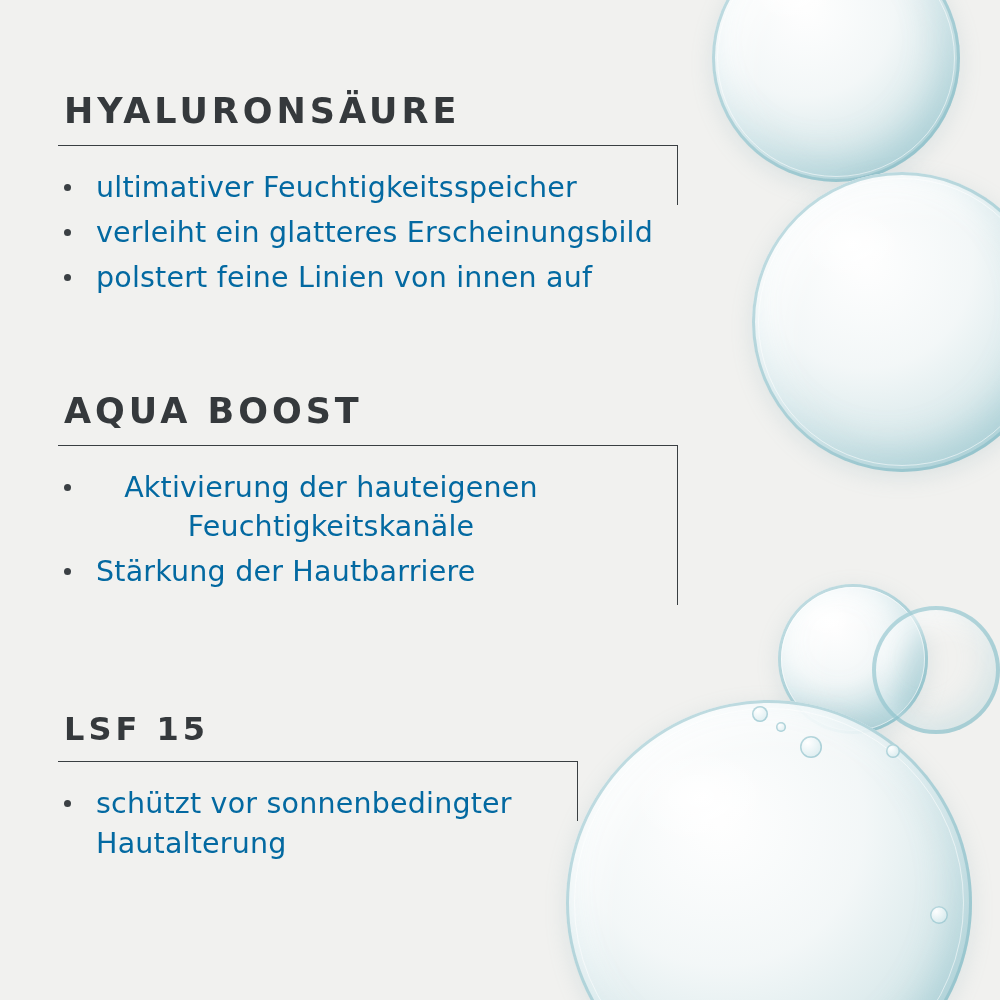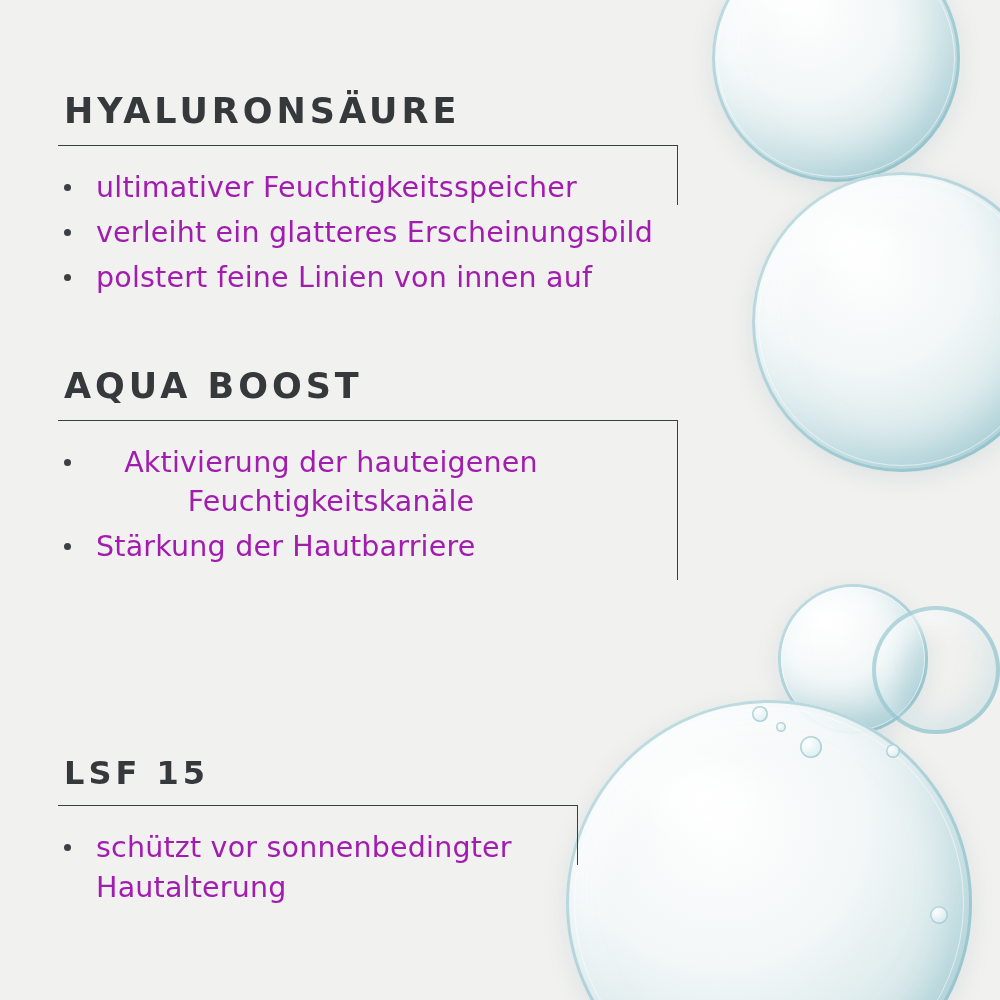--- a/index.html
+++ b/index.html
@@ -106,21 +106,21 @@
     background: #3a3f42;
   }
   ul.points {
     list-style: none;
     margin: 0;
     padding: 0;
   }
   ul.points li {
     position: relative;
     padding-left: 38px;
-    color: #a21caf;
+    color: #0369a1;
     font-size: 28.5px;
     line-height: 1.38;
     margin-bottom: 6px;
     font-family: "DejaVu Sans", sans-serif;
     letter-spacing: 0.2px;
   }
   ul.points li .dot {
     position: absolute;
     left: 6px;
     top: 16px;
@@ -155,32 +155,32 @@
       <div class="rule">
         <span class="elbow" style="height:60px;"></span>
       </div>
       <ul class="points">
         <li><span class="dot"></span><span>ultimativer Feuchtigkeitsspeicher</span></li>
         <li><span class="dot"></span><span>verleiht ein glatteres Erscheinungsbild</span></li>
         <li><span class="dot"></span><span>polstert feine Linien von innen auf</span></li>
       </ul>
     </div>
 
-    <div class="block" style="top:367px; width:620px;">
+    <div class="block" style="top:392px; width:620px;">
       <h2 class="block-title">AQUA BOOST</h2>
       <div class="rule">
         <span class="elbow" style="height:160px;"></span>
       </div>
       <ul class="points">
         <li style="max-width:470px;text-align:center;"><span class="dot"></span><span>Aktivierung der hauteigenen Feuchtigkeitskanäle</span></li>
         <li><span class="dot"></span><span>Stärkung der Hautbarriere</span></li>
       </ul>
     </div>
 
-    <div class="block" style="top:756px; width:520px;">
+    <div class="block" style="top:712px; width:520px;">
       <h2 class="block-title title-small">LSF 15</h2>
       <div class="rule">
         <span class="elbow" style="height:60px;"></span>
       </div>
       <ul class="points">
         <li style="max-width:460px;"><span class="dot"></span><span>schützt vor sonnenbedingter Hautalterung</span></li>
       </ul>
     </div>
 
   </div>

